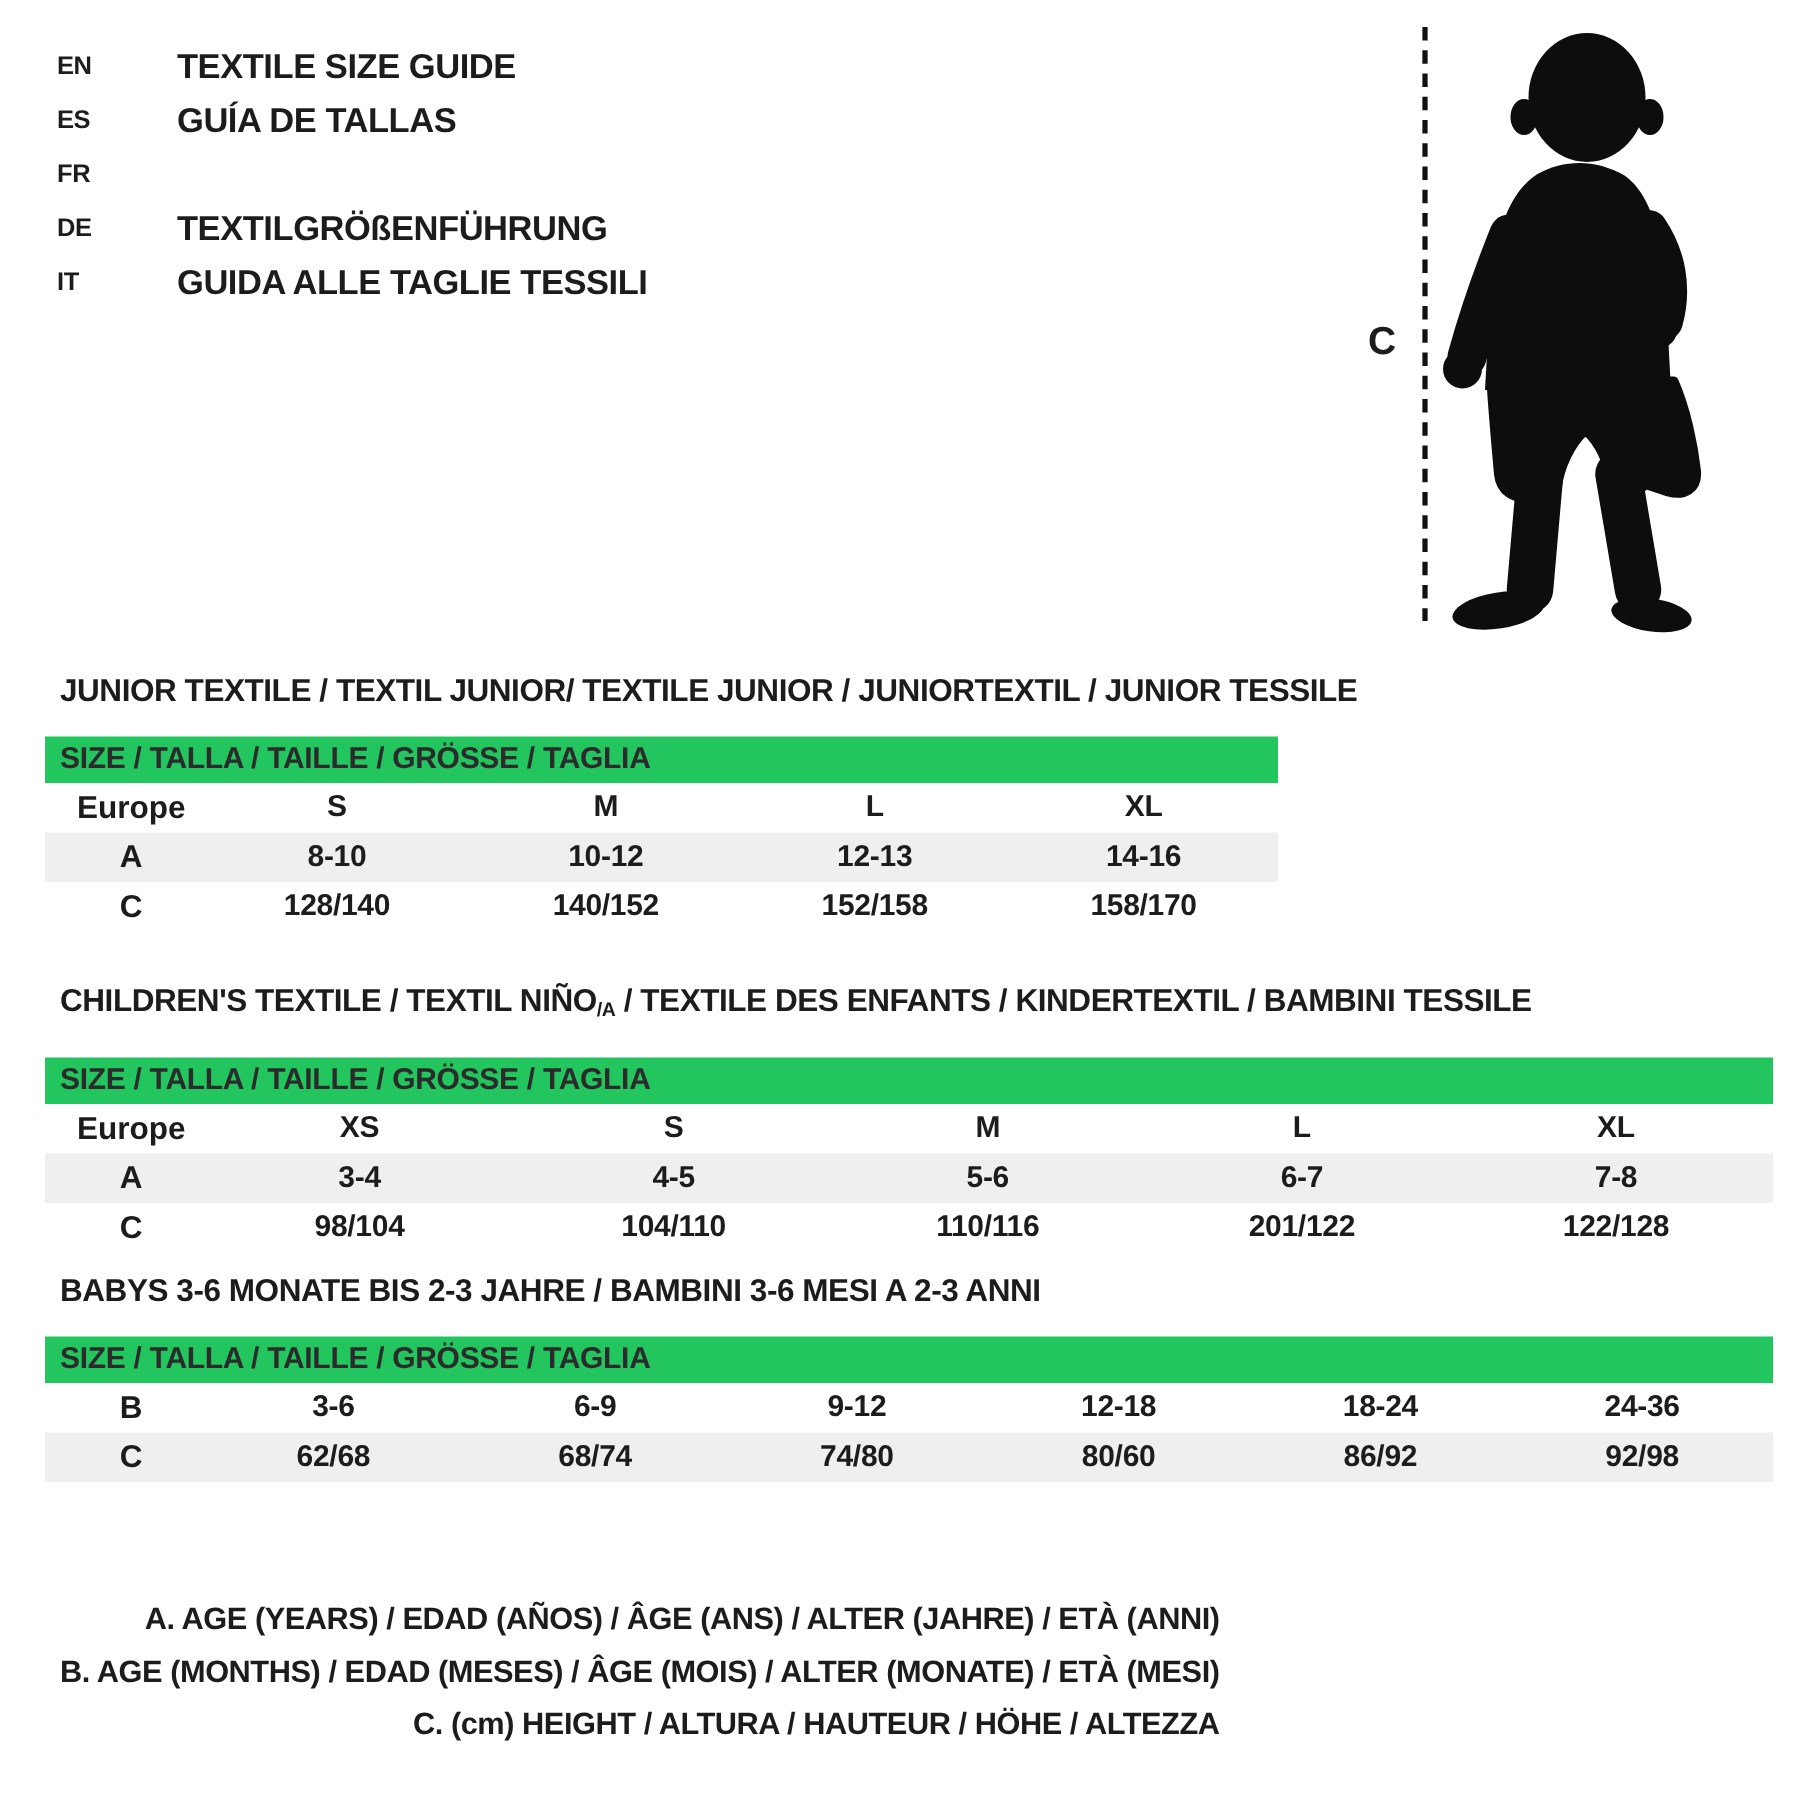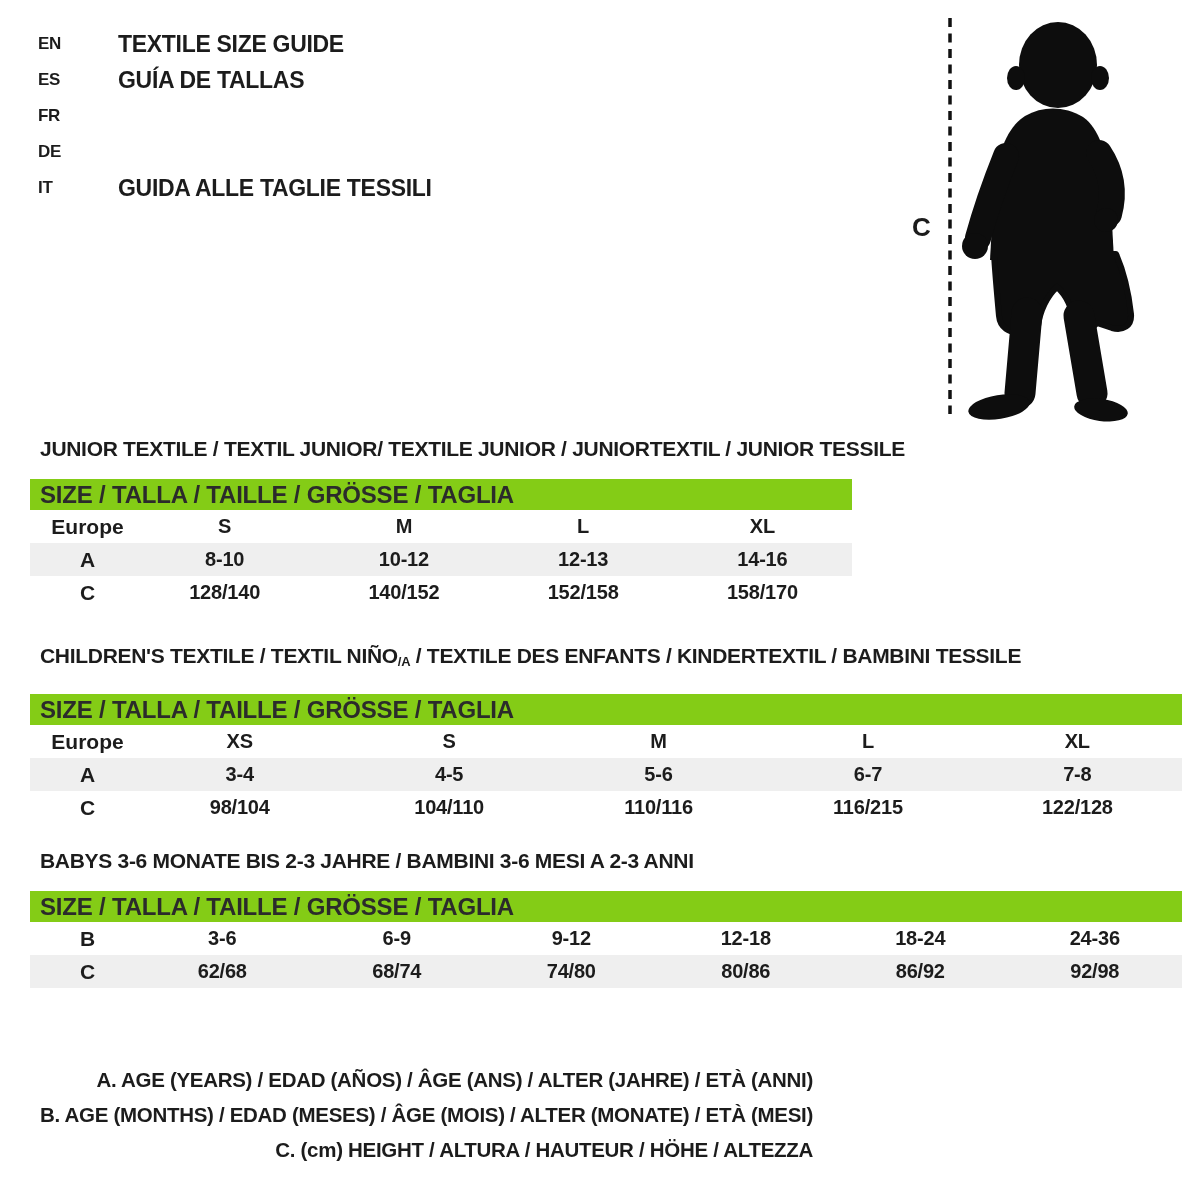--- a/index.html
+++ b/index.html
@@ -24,30 +24,30 @@
   .figure svg { position:absolute; left:0; top:0; }
   .c-label { position:absolute; left:12px; top:204px; font-size:26px; }
 
   
   .section { position:absolute; left:30px; }
   #junior-section   { top:425px; width:822px; }
   #children-section { top:632px; width:1152px; }
   #babies-section   { top:838px; width:1152px; }
 
   .section-title {
-    margin:12px 0 0 0; padding-left:10px;
+    margin:24px 0 0 0; padding-left:10px;
     font-size:21px; line-height:24px; letter-spacing:-0.3px; white-space:nowrap;
   }
   #babies-section .section-title { margin-top:11px; }
   .subscript { font-size:13px; vertical-align:-3px; }
 
   .size-header {
     margin-top:18px; height:31px; line-height:31px;
-    background:#84cc16; color:#2b2b2b;
-    padding-left:10px; font-size:24px; letter-spacing:-0.2px;
+    background:#22c55e; color:#2b2b2b;
+    padding-left:10px; font-size:20px; letter-spacing:-0.2px;
   }
   #children-section .size-header { margin-top:20px; }
 
   .tbody .trow { display:flex; height:33px; align-items:center; }
   .tbody .trow:nth-child(even) { background:#efefef; }
   .tlabel { width:105px; padding-left:10px; font-size:21px;text-align:center; }
   .tcell { flex:1; text-align:center; font-size:20px; letter-spacing:-0.2px; }
 
   
   .legend { position:absolute; left:40px; top:1062px;text-align:right; }
@@ -63,20 +63,21 @@
   </div>
   <div class="lang-row">
     <span class="lang-code">ES</span>
     <span class="lang-title">GUÍA DE TALLAS</span>
   </div>
   <div class="lang-row">
     <span class="lang-code">FR</span>
   </div>
   <div class="lang-row">
     <span class="lang-code">DE</span>
+    <span class="lang-title">TEXTILGRÖßENFÜHRUNG</span>
   </div>
   <div class="lang-row">
     <span class="lang-code">IT</span>
     <span class="lang-title">GUIDA ALLE TAGLIE TESSILI</span>
   </div>
 </div>
 
 <div class="figure">
   <svg width="252" height="415" viewBox="0 0 252 415">
 
@@ -151,21 +152,21 @@
       <span class="tcell">4-5</span>
       <span class="tcell">5-6</span>
       <span class="tcell">6-7</span>
       <span class="tcell">7-8</span>
     </div>
     <div class="trow">
       <span class="tlabel">C</span>
       <span class="tcell">98/104</span>
       <span class="tcell">104/110</span>
       <span class="tcell">110/116</span>
-      <span class="tcell">116/215</span>
+      <span class="tcell">201/122</span>
       <span class="tcell">122/128</span>
     </div>
   </div>
 </section>
 
 <section class="section" id="babies-section">
   <div class="section-title">BABYS 3-6 MONATE BIS 2-3 JAHRE / BAMBINI 3-6 MESI A 2-3 ANNI</div>
   <div class="size-header">SIZE / TALLA / TAILLE / GRÖSSE / TAGLIA</div>
   <div class="tbody">
     <div class="trow">
@@ -175,21 +176,21 @@
       <span class="tcell">9-12</span>
       <span class="tcell">12-18</span>
       <span class="tcell">18-24</span>
       <span class="tcell">24-36</span>
     </div>
     <div class="trow">
       <span class="tlabel">C</span>
       <span class="tcell">62/68</span>
       <span class="tcell">68/74</span>
       <span class="tcell">74/80</span>
-      <span class="tcell">80/86</span>
+      <span class="tcell">80/60</span>
       <span class="tcell">86/92</span>
       <span class="tcell">92/98</span>
     </div>
   </div>
 </section>
 
 <div class="legend">
   <div class="legend-line">A. AGE (YEARS) / EDAD (AÑOS) / ÂGE (ANS) / ALTER (JAHRE) / ETÀ (ANNI)</div>
   <div class="legend-line">B. AGE (MONTHS) / EDAD (MESES) / ÂGE (MOIS) / ALTER (MONATE) / ETÀ (MESI)</div>
   <div class="legend-line">C. (cm) HEIGHT / ALTURA / HAUTEUR / HÖHE / ALTEZZA</div>

